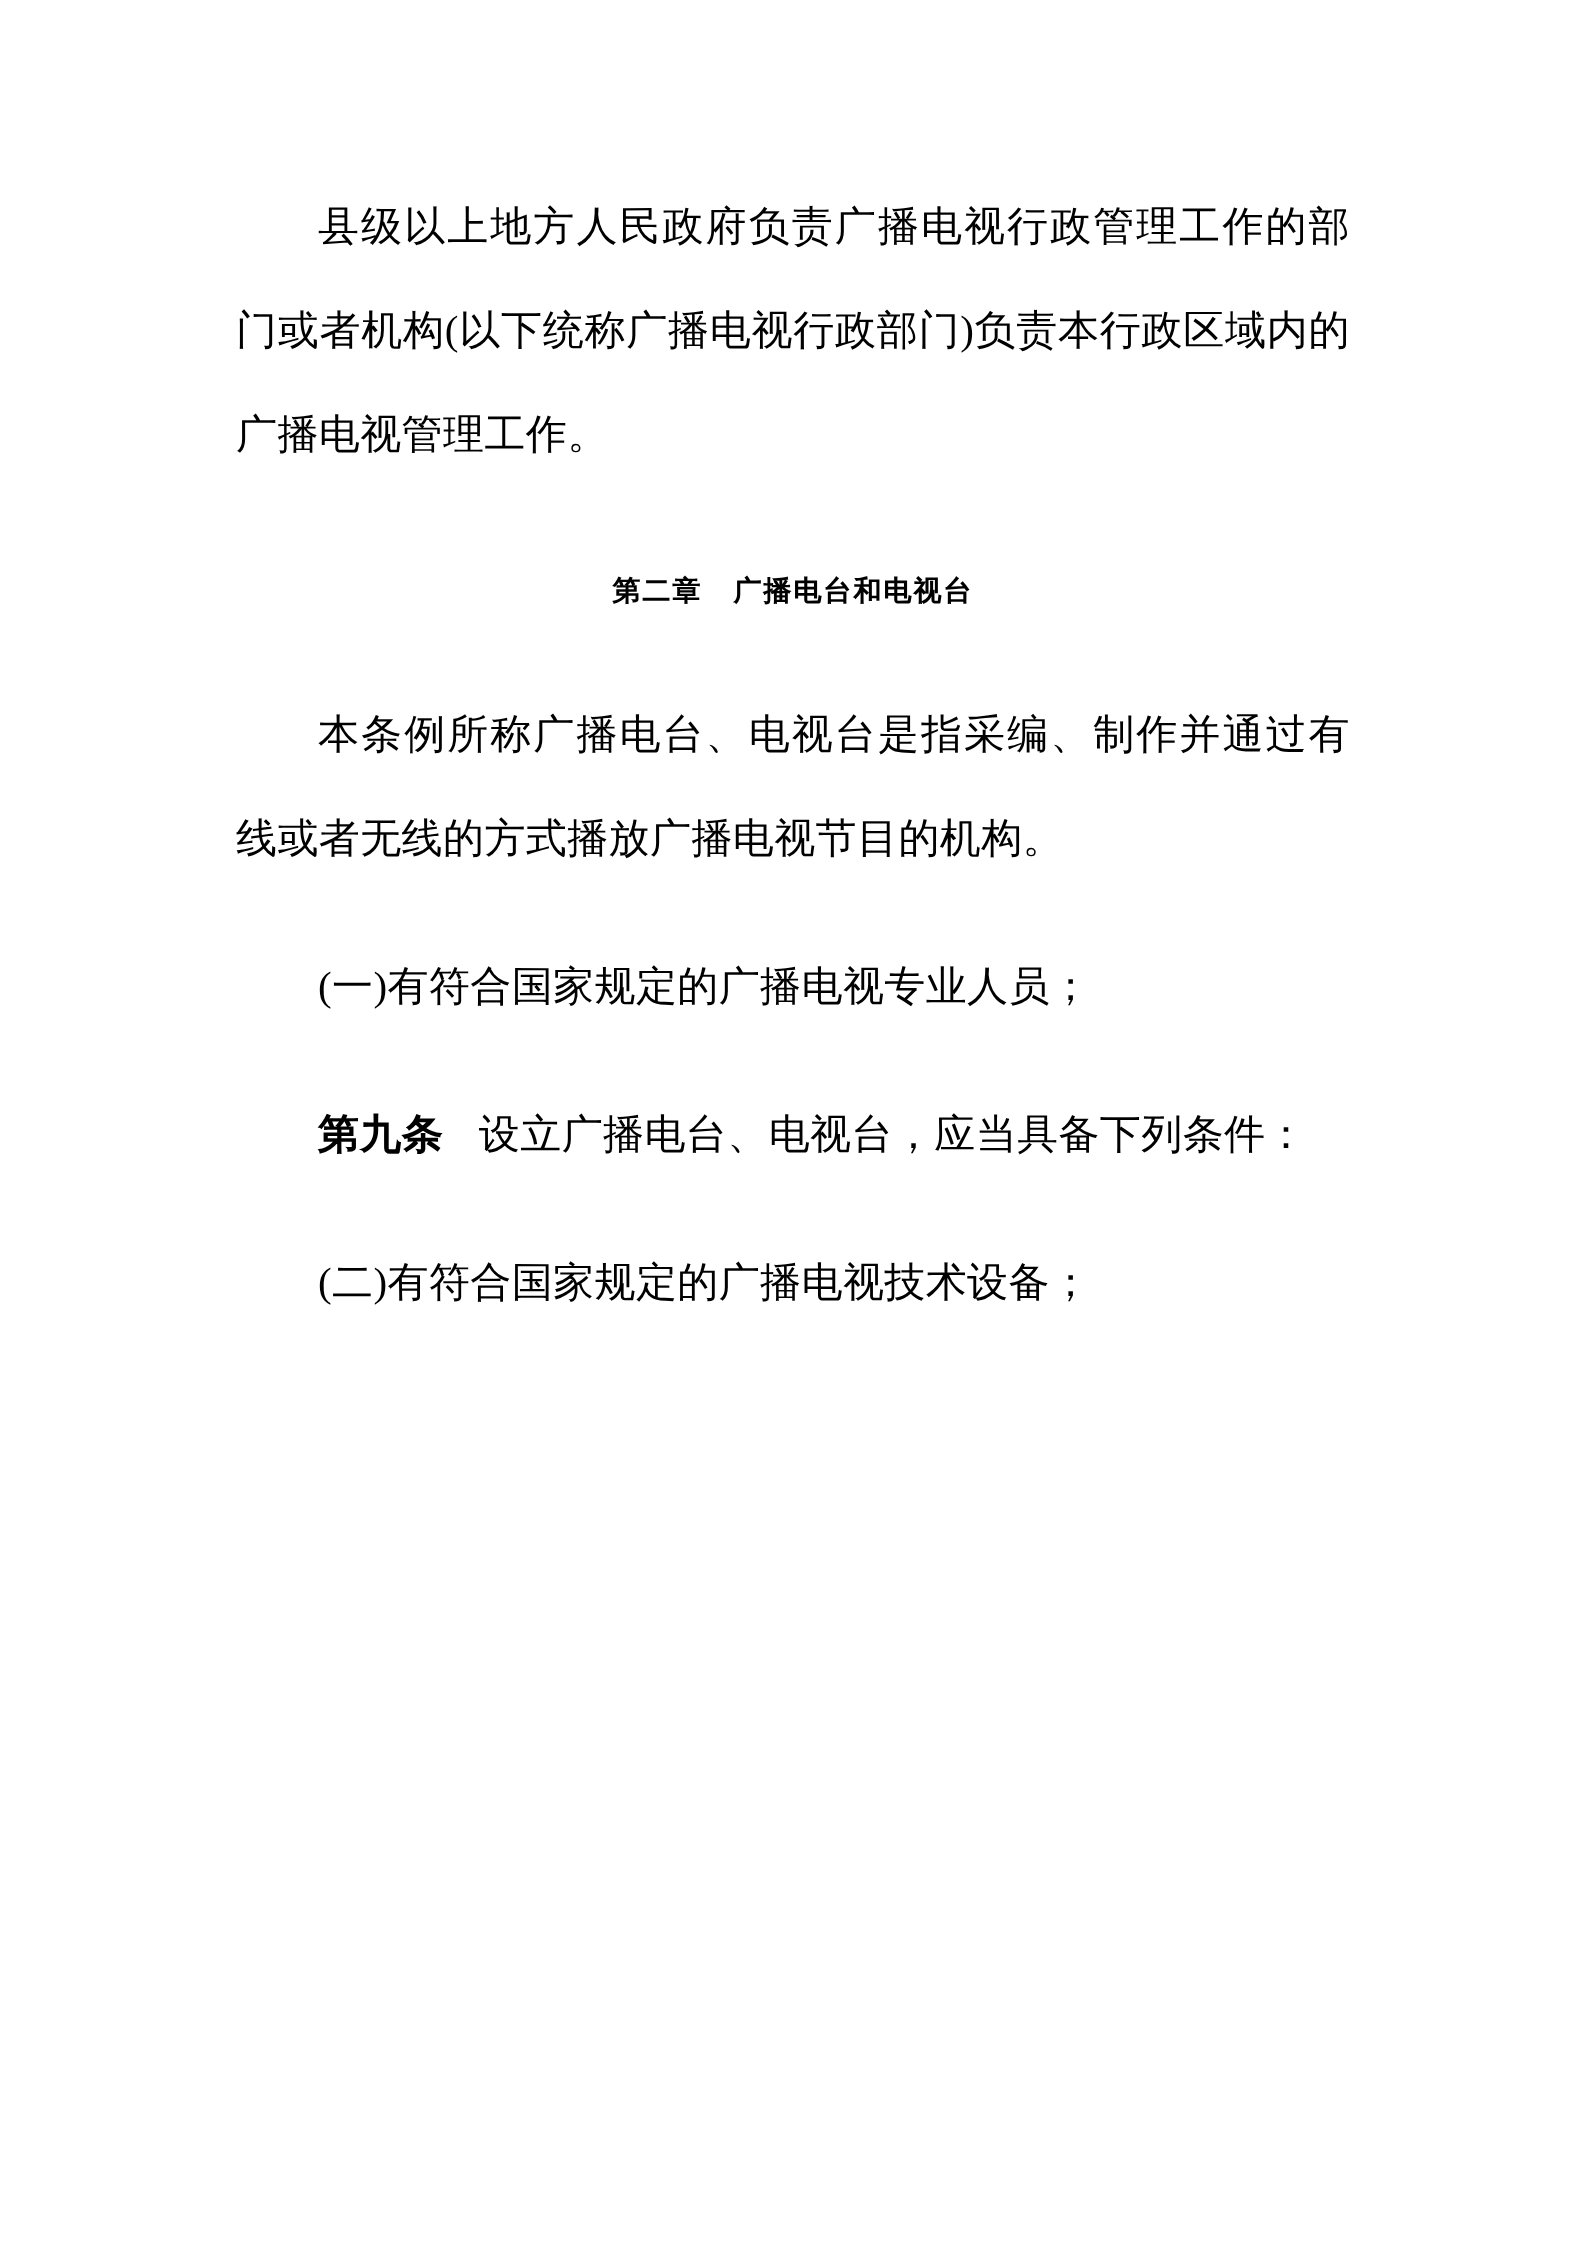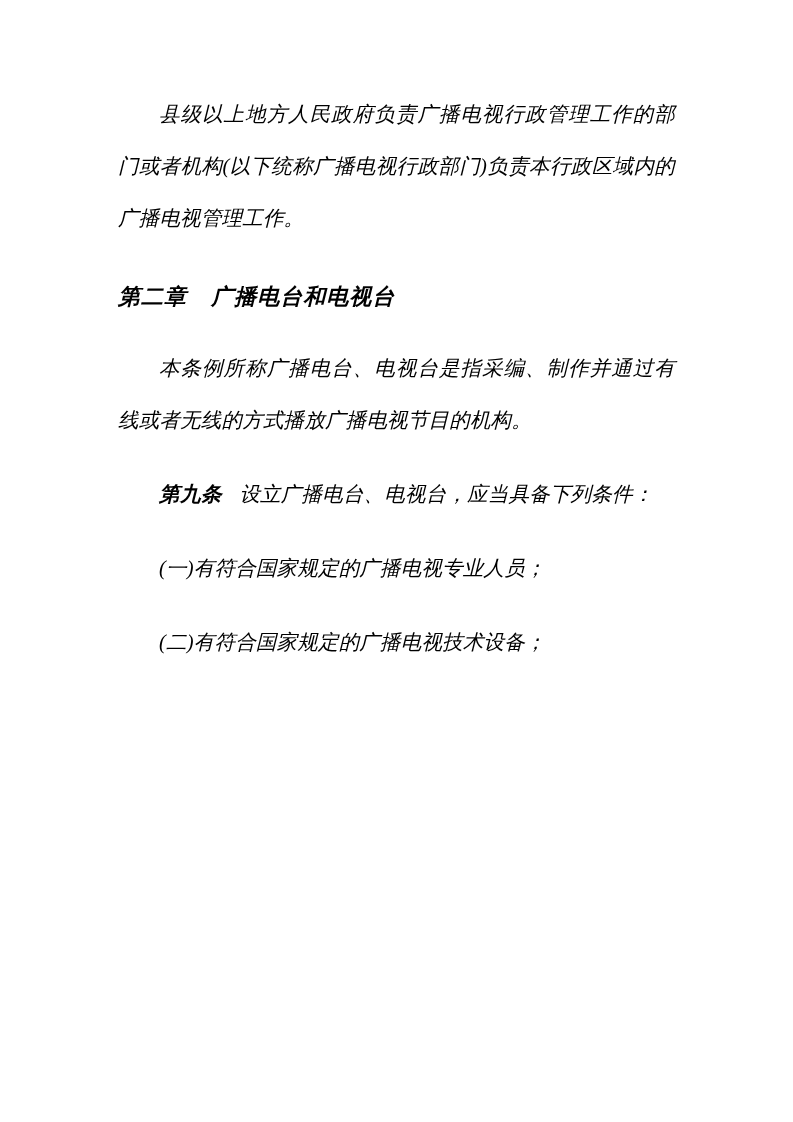--- a/index.html
+++ b/index.html
@@ -14,21 +14,20 @@
     color: #000000;
     overflow: hidden;
   }
   .page {
     position: relative;
     width: 665px;
     height: 1122px;
     background: #ffffff;
     box-sizing: border-box;
     padding: 88px 118px 0 118px;
-    font-style: italic;
   }
   .doc-body {
     width: 557px;
   }
   p.para {
     margin: 0 0 0 0;
     font-size: 20.5px;
     line-height: 52px;
     text-align: justify;
     text-justify: inter-ideograph;
@@ -43,24 +42,24 @@
   .article-label {
     font-weight: bold;
     letter-spacing: 0.5px;
   }
   .gap-after-label {
     display: inline-block;
     width: 0.85em;
   }
   h2.chapter {
     margin: 30px 0 22px 0;
-    font-size: 22px;
+    font-size: 14px;
     line-height: 46px;
     font-weight: bold;
-    text-align: left;
+    text-align: center;
     letter-spacing: 1px;
   }
   .chapter .chapter-gap {
     display: inline-block;
     width: 1.1em;
   }
 </style>
 </head>
 <body>
 
@@ -76,25 +75,25 @@
     <h2 class="chapter">
       <span>第二章</span><span class="chapter-gap"></span><span>广播电台和电视台</span>
     </h2>
 
 
     <p class="para indent spaced">
       <span>本条例所称广播电台、电视台是指采编、制作并通过有线或者无线的方式播放广播电视节目的机构。</span>
     </p>
 
     <p class="para indent spaced">
-      <span class="article-label">第九条</span><span class="gap-after-label"></span><span>设立广播电台、电视台，应当具备下列条件：</span>
+      <span>(一)有符合国家规定的广播电视专业人员；</span>
     </p>
 
     <p class="para indent spaced">
-      <span>(一)有符合国家规定的广播电视专业人员；</span>
+      <span class="article-label">第九条</span><span class="gap-after-label"></span><span>设立广播电台、电视台，应当具备下列条件：</span>
     </p>
 
     <p class="para indent spaced">
       <span>(二)有符合国家规定的广播电视技术设备；</span>
     </p>
 
   </div>
 </div>
 
 </body></html>

